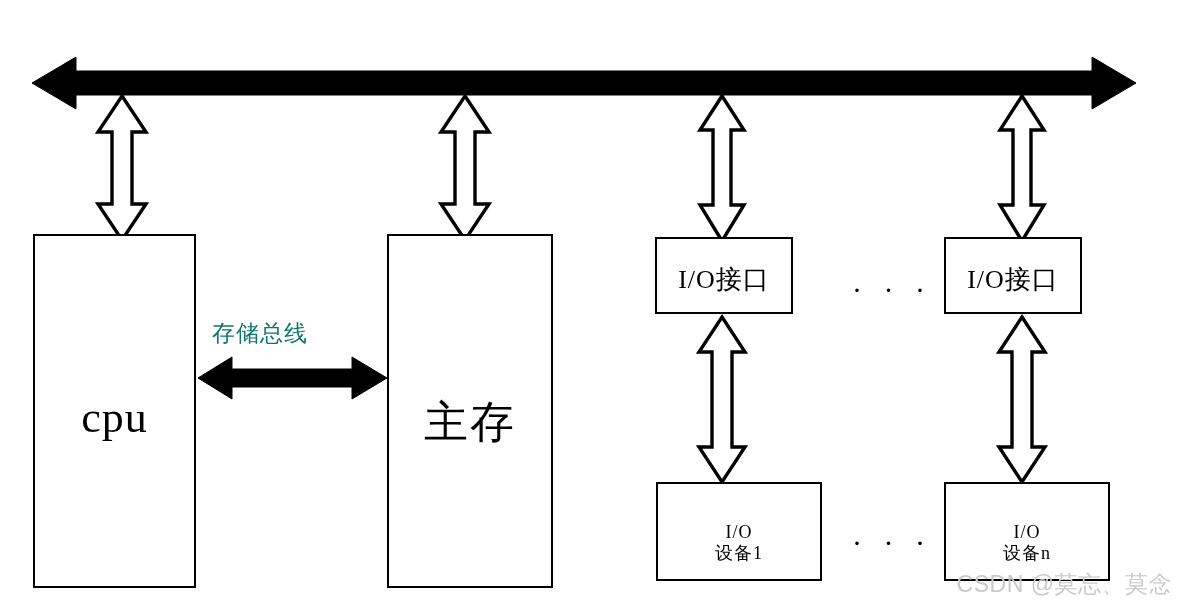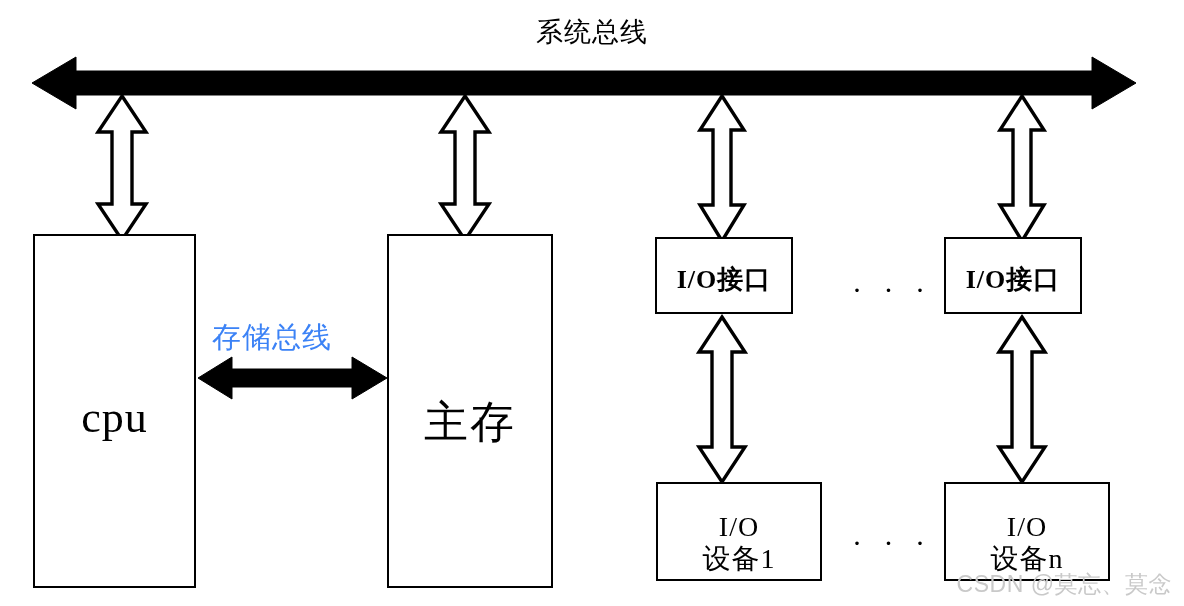--- a/index.html
+++ b/index.html
@@ -46,51 +46,51 @@
     line-height:1.12;
     display:block;
   }
 
   .node-cpu{ left:33px; top:234px; width:163px; height:354px; }
   .node-cpu .node-label{ font-size:44px; padding-top:14px; letter-spacing:1px; }
 
   .node-mem{ left:387px; top:234px; width:166px; height:354px; }
   .node-mem .node-label{ font-size:44px; padding-top:24px; letter-spacing:2px; }
 
-  .node-ioif{ width:138px; height:77px;font-weight:bold; }
+  .node-ioif{ width:138px; height:77px; }
   .node-ioif.left{ left:655px; top:237px; }
   .node-ioif.right{ left:944px; top:237px; }
   .node-ioif .node-label{ font-size:26px; padding-top:9px; letter-spacing:1px; }
 
   .node-iodev{ width:166px; height:99px; }
   .node-iodev.left{ left:656px; top:482px; }
   .node-iodev.right{ left:944px; top:482px; }
-  .node-iodev .node-label{ font-size:28px; padding-top:22px; letter-spacing:1px; }
+  .node-iodev .node-label{ font-size:18px; padding-top:22px; letter-spacing:1px; }
 
   
   #arrows{
     left:0; top:0; width:1184px; height:606px;
     pointer-events:none;
   }
 
   
   .ellipsis{
     color:#000;
     font-size:30px;
     line-height:1;
     letter-spacing:7px;
     white-space:nowrap;
   }
   .ellipsis-if{ left:852px; top:275px; }
   .ellipsis-dev{ left:852px; top:528px; }
 
   
   .bus-label{
-    font-size:29px;
-    color:#3b82f6;
+    font-size:23px;
+    color:#0f766e;
     white-space:nowrap;
     letter-spacing:1px;
   }
   .label-mem-bus{ left:212px; top:318px; }
 
   
   .watermark{
     right:12px; bottom:6px;
     font-family:"Liberation Sans","DejaVu Sans",sans-serif;
     font-size:23px;
@@ -98,21 +98,20 @@
     white-space:nowrap;
     letter-spacing:0.5px;
     margin-left:48px;
   }
 </style>
 </head>
 <body>
 
 <div id="canvas">
 
-  <div class="abs diagram-title">系统总线</div>
 
   <svg class="abs" id="arrows" viewBox="0 0 1184 606">
 
     <g>
       <path d="M 32,83 L 76,57 L 76,71 L 1092,71 L 1092,57 L 1136,83 L 1092,109 L 1092,95 L 76,95 L 76,109 Z" fill="#000000" stroke="#000000" stroke-width="1" stroke-linejoin="miter"></path>
     </g>
 
     <g>
       <path d="M 122,96 L 146,132 L 132,132 L 132,204 L 146,204 L 122,240 L 98,204 L 112,204 L 112,132 L 98,132 Z" fill="#ffffff" stroke="#000000" stroke-width="3.4" stroke-linejoin="miter"></path>
     </g>

